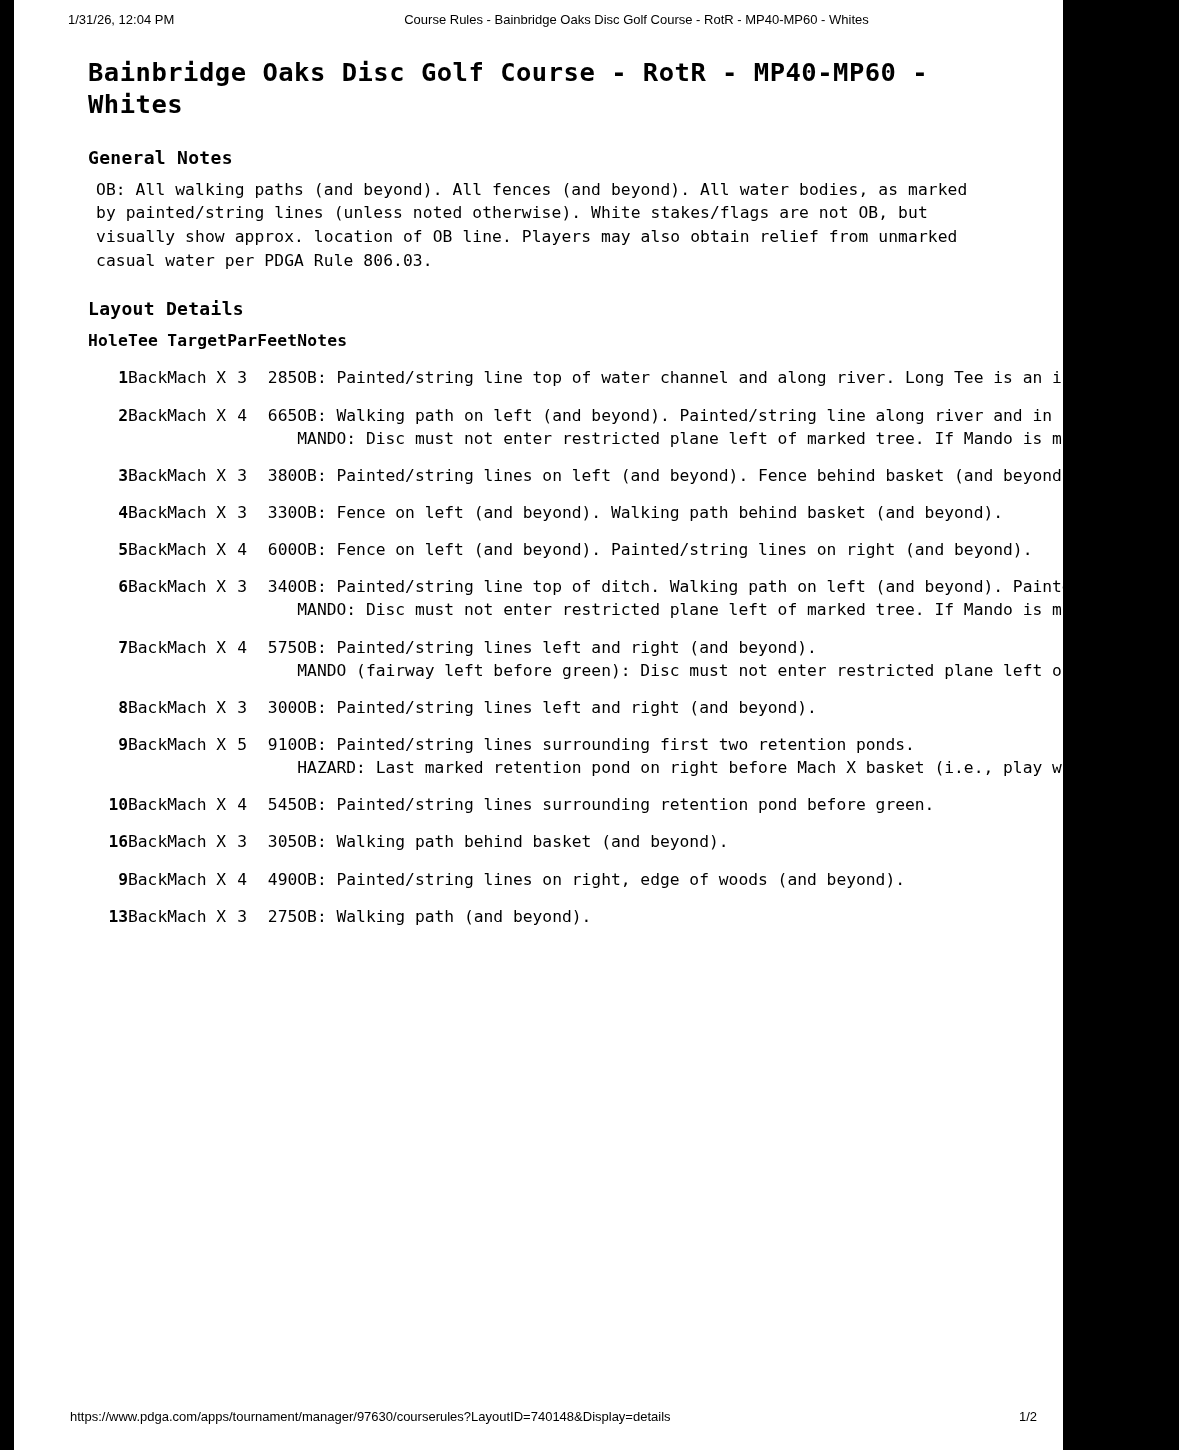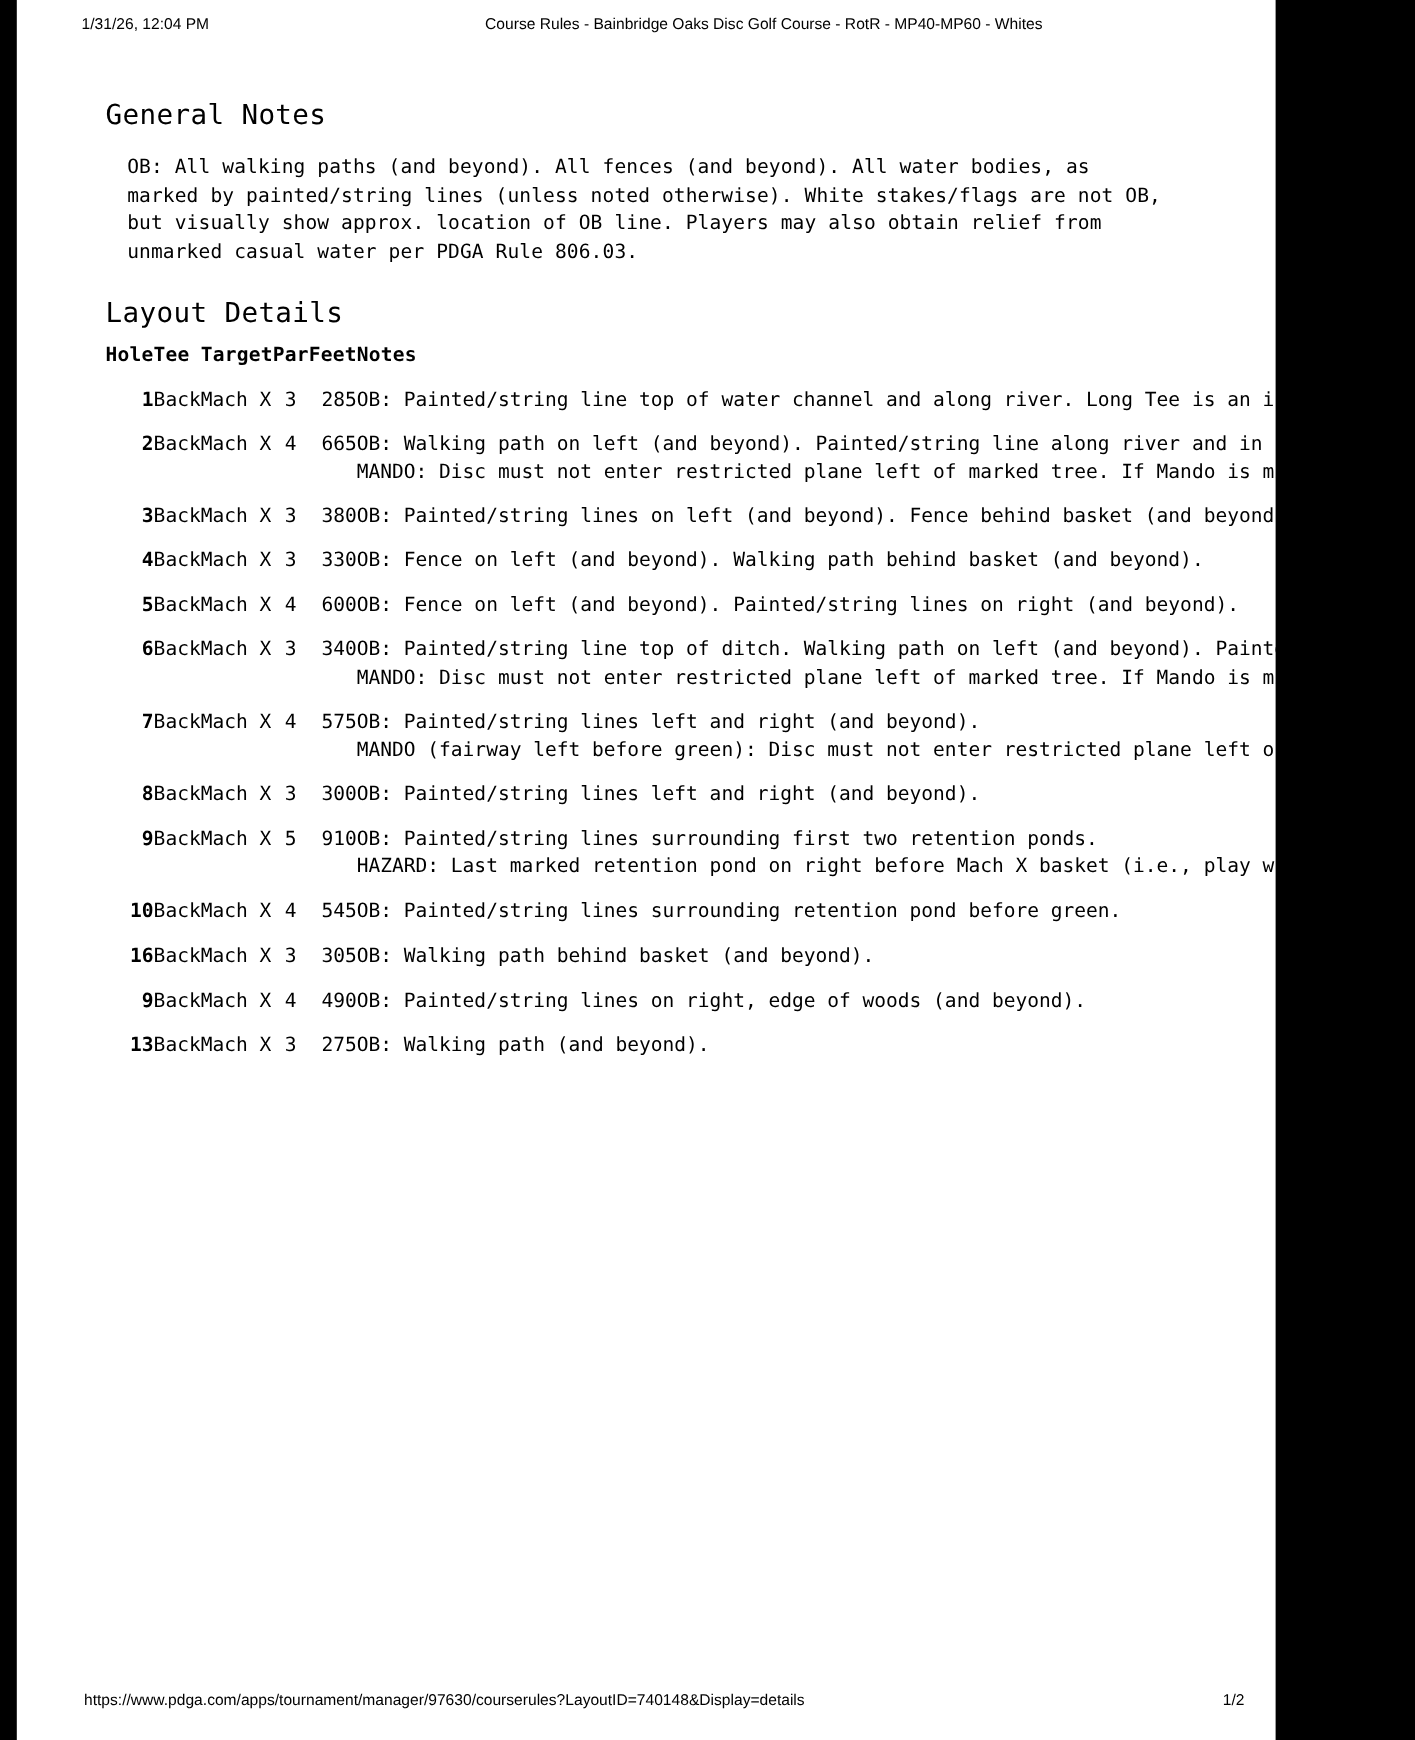--- a/index.html
+++ b/index.html
@@ -45,30 +45,30 @@
   h1.doc-title {
     font-family: "DejaVu Sans Mono", monospace;
     font-size: 25.5px;
     font-weight: bold;
     letter-spacing: 0.5px;
     margin: 0 0 0 0;
     line-height: 1.25;
   }
   h2.section-title {
     font-family: "DejaVu Sans Mono", monospace;
-    font-size: 23px;
-    font-weight: normal;
+    font-size: 18px;
+    font-weight: bold;
     letter-spacing: 0.3px;
     margin: 26px 0 10px 0;
   }
   p.general-notes {
     font-family: "DejaVu Sans Mono", monospace;
     font-size: 16.3px;
     line-height: 1.45;
-    margin: 18px;
+    margin: 8px;
     letter-spacing: 0.1px;
     max-width: 995px;
   }
   table.layout {
     border-collapse: collapse;
     font-family: "DejaVu Sans Mono", monospace;
     font-size: 16.3px;
     line-height: 1.42;
     margin-top: 4px;
     width: 100%;
@@ -114,20 +114,21 @@
 <body>
 
 <div class="page">
 
   <div class="print-header">
     <div class="ph-date">1/31/26, 12:04 PM</div>
     <div class="ph-title">Course Rules - Bainbridge Oaks Disc Golf Course - RotR - MP40-MP60 - Whites</div>
   </div>
 
   <div class="content">
+    <h1 class="doc-title">Bainbridge Oaks Disc Golf Course - RotR - MP40-MP60 - Whites</h1>
 
     <h2 class="section-title">General Notes</h2>
     <p class="general-notes">OB: All walking paths (and beyond). All fences (and beyond). All water bodies, as marked by painted/string lines (unless noted otherwise). White stakes/flags are not OB, but visually show approx. location of OB line. Players may also obtain relief from unmarked casual water per PDGA Rule 806.03.</p>
 
     <h2 class="section-title">Layout Details</h2>
 
     <table class="layout">
       <thead>
         <tr>
           <th class="c-hole">Hole</th>

